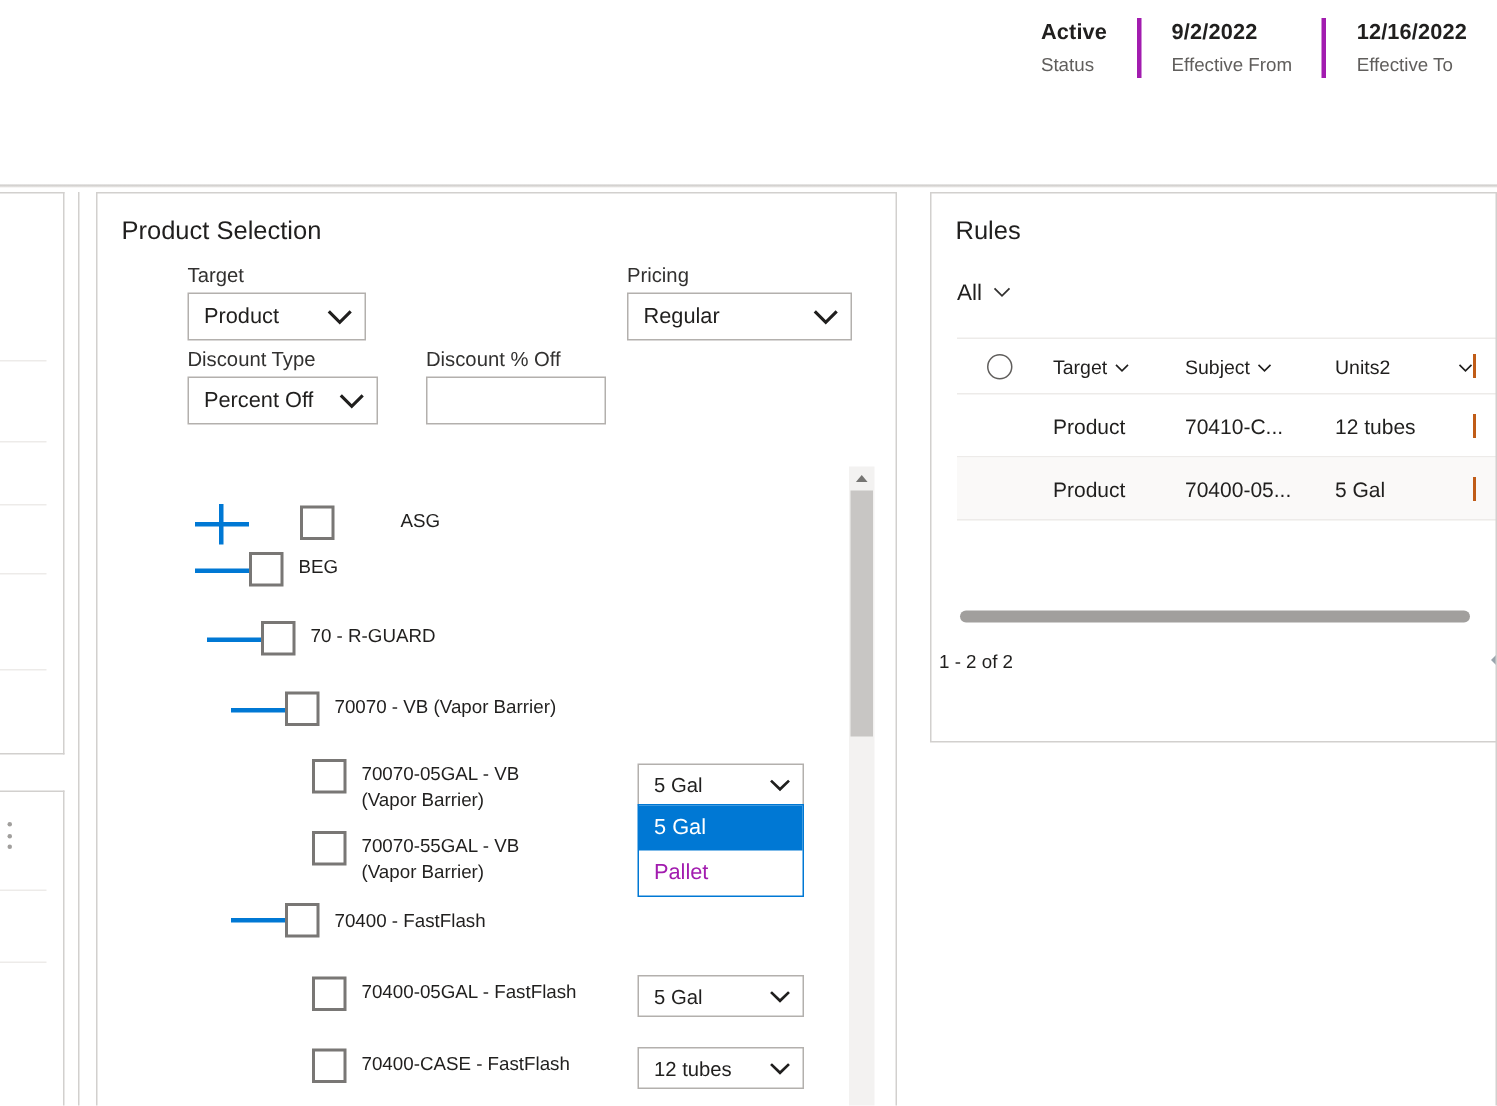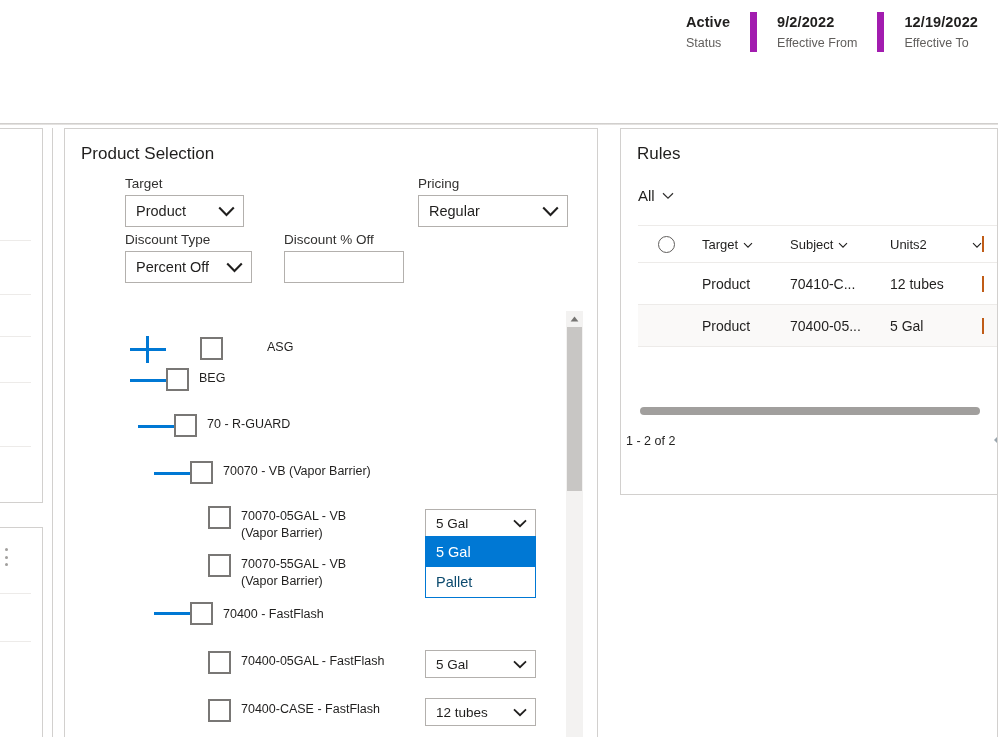--- a/index.html
+++ b/index.html
@@ -18,21 +18,21 @@
     position: absolute; left: 0; top: 0; width: 998px; height: 125px;
     background: #ffffff;
   }
   .status-strip {
     position: absolute; right: 0; top: 12px;
     display: flex; align-items: stretch;
   }
   .status-cell {
     padding: 0 20px 0 20px;
     display: flex; flex-direction: column; justify-content: center;
-    border-left: 7px solid #a21caf;
+    border-left: 3px solid #a21caf;
     min-width: 60px;
   }
   .status-cell:first-child { border-left: none; }
   .status-value {
     font-size: 14.5px; font-weight: bold; color: #201f1e;
     line-height: 20px; letter-spacing: 0.1px;
   }
   .status-label {
     font-size: 12.5px; color: #605e5c; line-height: 18px; margin-top: 2px;
   }
@@ -124,21 +124,21 @@
     padding: 0 8px 0 10px; font-size: 13.5px; color:#201f1e; cursor:pointer;
   }
 
   
   .dd-open {
     position:absolute; left: 425px; top: 536px; width: 111px;
     border: 1px solid #0078d4; background: #fff; z-index: 40;
   }
   .dd-opt {
     height: 30px; display:flex; align-items:center; padding-left: 10px;
-    font-size: 14.5px; color: #0c4a6e; cursor:pointer;
+    font-size: 14.5px; color: #a21caf; cursor:pointer;
   }
   .dd-opt.sel-hi { background: #0078d4; color: #ffffff; }
 
   
   .vscroll {
     position:absolute; left: 566px; top: 311px; width: 17px; height: 428px;
     background: #f3f2f1; z-index: 30;
   }
   .vscroll .arrow-up {
     position:absolute; left:0; top:0; width:17px; height:16px;
@@ -211,21 +211,21 @@
     <div class="status-strip">
       <div class="status-cell">
         <div class="status-value">Active</div>
         <div class="status-label">Status</div>
       </div>
       <div class="status-cell">
         <div class="status-value">9/2/2022</div>
         <div class="status-label">Effective From</div>
       </div>
       <div class="status-cell">
-        <div class="status-value">12/19/2022</div>
+        <div class="status-value">12/16/2022</div>
         <div class="status-label">Effective To</div>
       </div>
     </div>
   </div>
   <div class="header-divider"></div>
 
   <div class="left-panel lp-a">
     <div class="lp-line" style="top:111px"></div>
     <div class="lp-line" style="top:165px"></div>
     <div class="lp-line" style="top:207px"></div>

